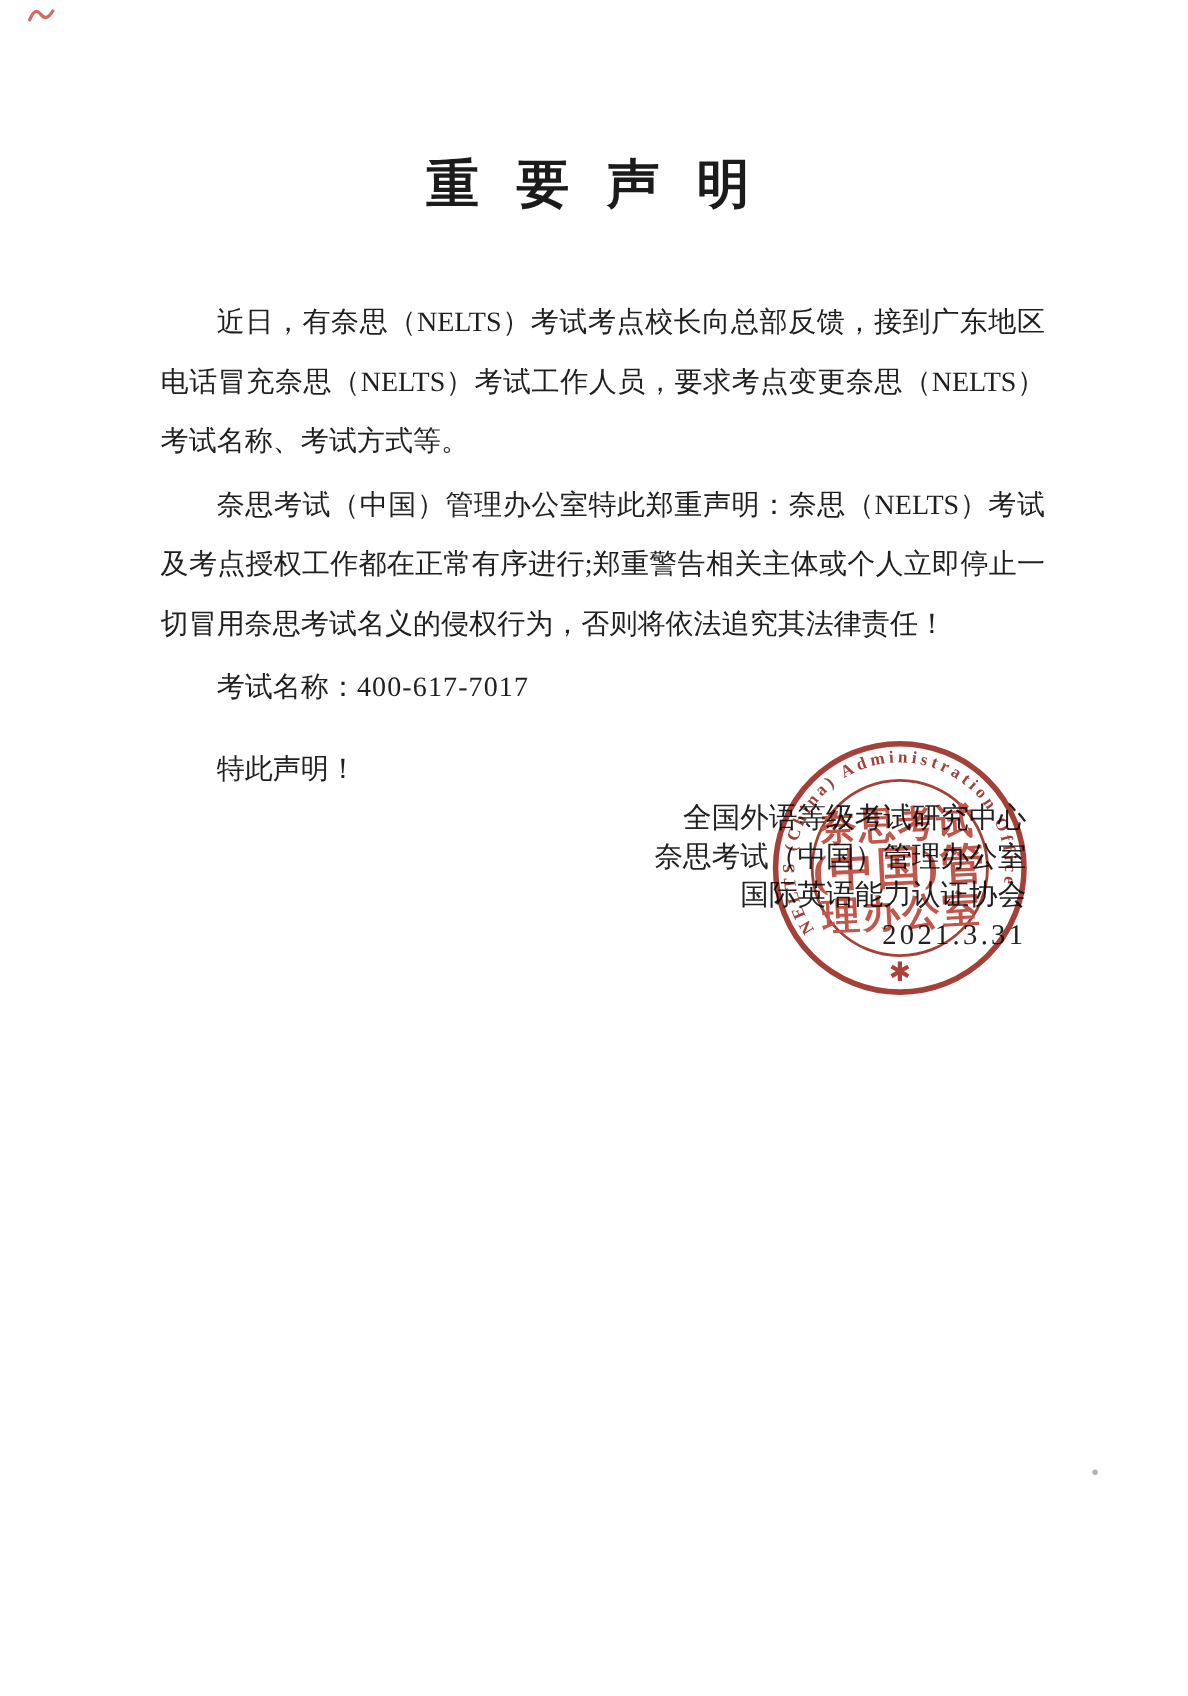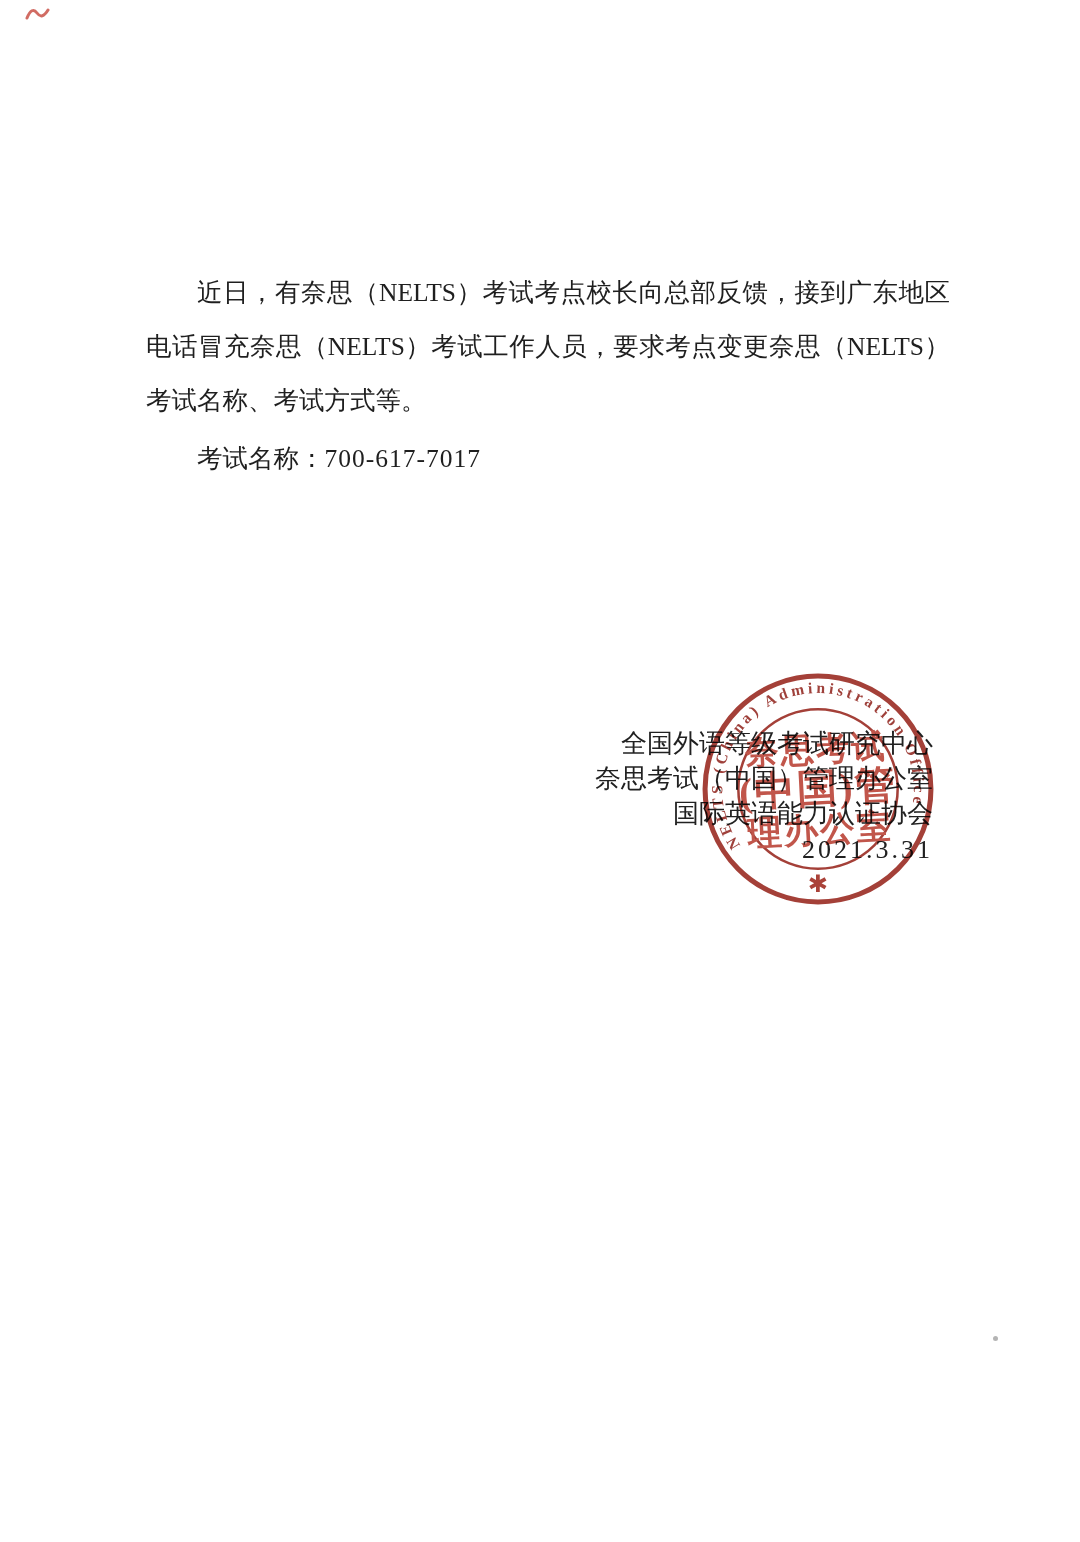--- a/index.html
+++ b/index.html
@@ -40,24 +40,27 @@
 </style>
 </head>
 <body>
 
 <div class="page">
 
   <svg class="corner-mark" width="26" height="20" viewBox="0 0 26 20">
     <path d="M3,14 Q8,2 13,9 T24,6" stroke="#c23b30" stroke-width="3" fill="none" stroke-linecap="round"></path>
   </svg>
 
+  <div class="doc-title">重 要 声 明</div>
 
   <div class="doc-body">
     <p class="para-1">近日，有奈思（NELTS）考试考点校长向总部反馈，接到广东地区电话冒充奈思（NELTS）考试工作人员，要求考点变更奈思（NELTS）考试名称、考试方式等。</p>
-    <p class="phone-line"><span>考试名称：</span><span class="phone-number">700-617-7017</span></p>
+    <p class="para-2">奈思考试（中国）管理办公室特此郑重声明：奈思（NELTS）考试及考点授权工作都在正常有序进行;郑重警告相关主体或个人立即停止一切冒用奈思考试名义的侵权行为，否则将依法追究其法律责任！</p>
+    <p class="phone-line"><span>考试名称：</span><span class="phone-number">400-617-7017</span></p>
+    <p class="closing-line">特此声明！</p>
   </div>
 
   <div class="signature-block">
     <div>全国外语等级考试研究中心</div>
     <div>奈思考试（中国）管理办公室</div>
     <div>国际英语能力认证协会</div>
     <div class="signature-date">2021.3.31</div>
   </div>
 
   <svg class="official-seal" viewBox="0 0 240 240">

